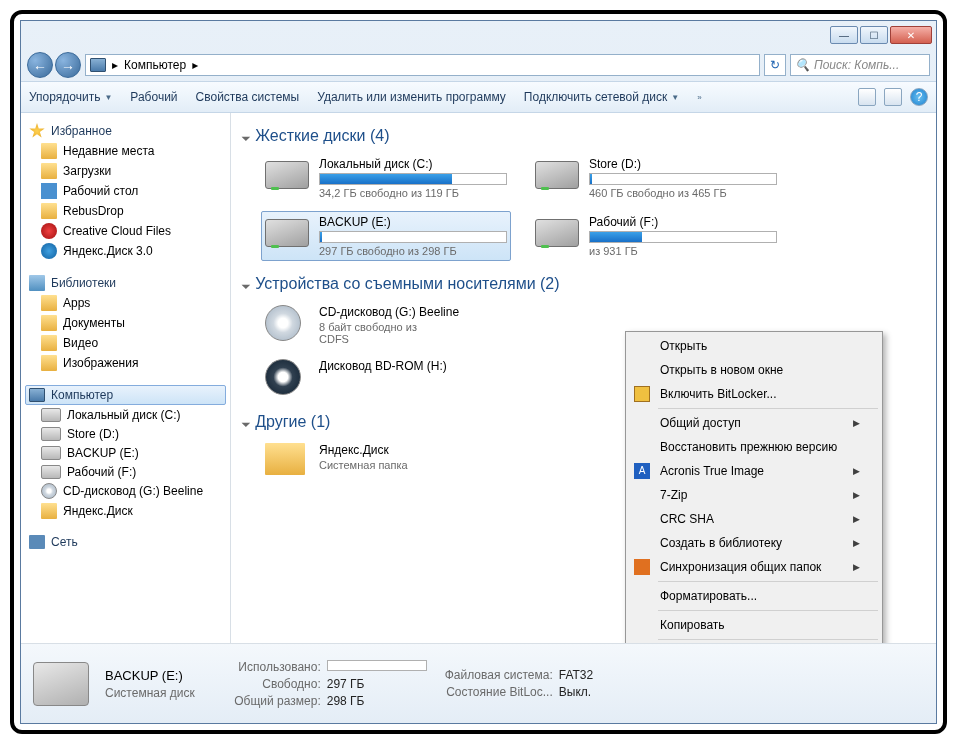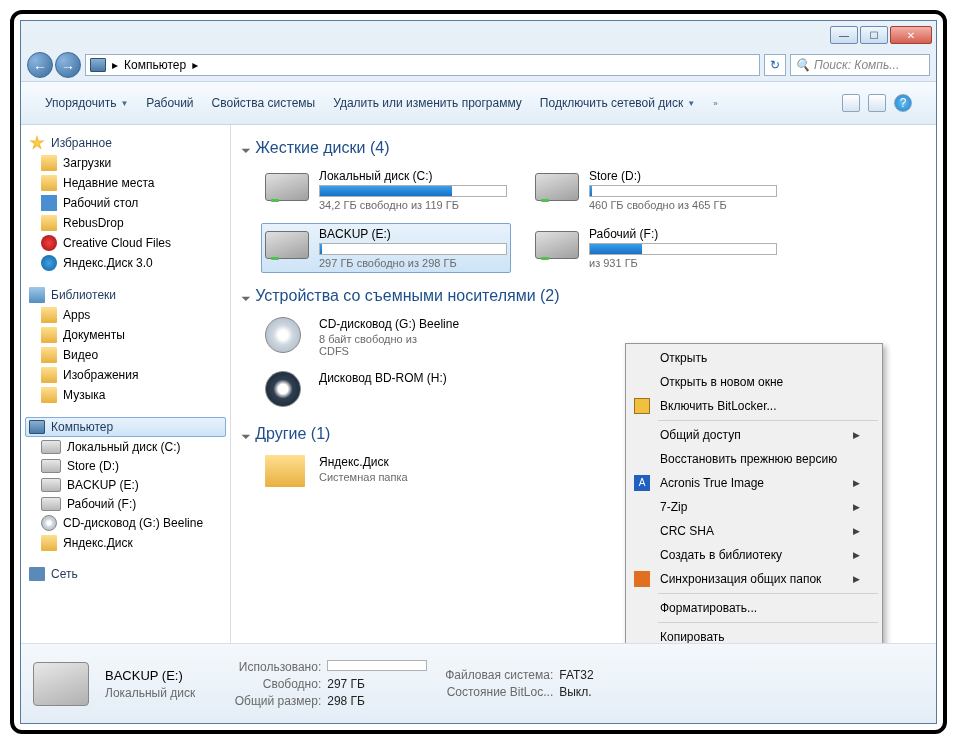--- a/index.html
+++ b/index.html
@@ -10,21 +10,21 @@
 .winbtn{width:28px;height:18px;border:1px solid #6a8ab0;background:linear-gradient(#f0f6fc,#c8dcef);border-radius:2px;display:flex;align-items:center;justify-content:center;font-size:10px;color:#304860}
 .winbtn.close{width:42px;background:linear-gradient(#f5b0a8,#d46050);color:#fff;border-color:#a04038}
 .addrbar{height:32px;display:flex;align-items:center;padding:0 6px;gap:4px}
 .navbtns{display:flex;gap:2px}
 .navbtn{width:26px;height:26px;border-radius:50%;background:radial-gradient(circle at 30% 30%,#8ab5e0,#3a6a9a);border:1px solid #3a6a9a;display:flex;align-items:center;justify-content:center;color:#fff;font-size:14px}
 .addrbox{flex:1;height:22px;background:#fff;border:1px solid #94b0ca;display:flex;align-items:center;padding:0 4px;gap:6px}
 .pcicon{width:16px;height:14px;background:linear-gradient(#88b0d4,#4a7aaa);border:1px solid #305070;border-radius:1px}
 .crumb{color:#000}
 .refresh{width:22px;height:22px;background:#fff;border:1px solid #94b0ca;display:flex;align-items:center;justify-content:center;color:#1a60b0}
 .searchbox{width:140px;height:22px;background:#fff;border:1px solid #94b0ca;display:flex;align-items:center;padding:0 4px;gap:4px;color:#888;font-style:italic}
-.toolbar{height:44px;background:linear-gradient(#f7fbff,#e2edf7);border-top:1px solid #c5d6e7;border-bottom:1px solid #c5d6e7;display:flex;align-items:center;padding:0 24px;gap:18px}
+.toolbar{height:32px;background:linear-gradient(#f7fbff,#e2edf7);border-top:1px solid #c5d6e7;border-bottom:1px solid #c5d6e7;display:flex;align-items:center;padding:0 8px;gap:18px}
 .tbtn{color:#1e395b;display:flex;align-items:center;gap:4px;cursor:default}
 .tbtn .arr{font-size:8px;color:#4a6a88}
 .tool-r{margin-left:auto;display:flex;gap:8px;align-items:center}
 .ticon{width:18px;height:18px;border:1px solid #8aa6c0;background:linear-gradient(#fff,#d8e4f0);border-radius:2px}
 .body{flex:1;display:flex;background:#fff;min-height:0}
 .sidebar{width:210px;border-right:1px solid #d8dfe6;padding:8px 4px;overflow:hidden}
 .sgroup{margin-bottom:12px}
 .sitem{display:flex;align-items:center;padding:2px 4px 2px 16px;gap:6px;color:#000}
 .sitem.head{padding-left:4px;color:#1e395b}
 .sitem.sel{background:linear-gradient(#e8f2fc,#cde4f7);border:1px solid #84acdd;border-radius:2px;padding-left:15px}
@@ -117,25 +117,25 @@
 
 <div class="body">
   <div class="sidebar">
     <div class="sgroup">
       <div class="sitem head">
               <div class="ficon star"></div>
               <span>Избранное</span>
             </div>
       <div class="sitem">
               <div class="ficon folder"></div>
+              <span>Недавние места</span>
+            </div>
+      <div class="sitem">
+              <div class="ficon folder"></div>
               <span>Загрузки</span>
-            </div>
-      <div class="sitem">
-              <div class="ficon folder"></div>
-              <span>Недавние места</span>
             </div>
       <div class="sitem">
               <div class="ficon" style="background:#4a90d0"></div>
               <span>Рабочий стол</span>
             </div>
       <div class="sitem">
               <div class="ficon folder"></div>
               <span>RebusDrop</span>
             </div>
       <div class="sitem">
@@ -160,24 +160,20 @@
               <div class="ficon folder"></div>
               <span>Документы</span>
             </div>
       <div class="sitem">
               <div class="ficon folder"></div>
               <span>Видео</span>
             </div>
       <div class="sitem">
               <div class="ficon folder"></div>
               <span>Изображения</span>
-            </div>
-      <div class="sitem">
-              <div class="ficon folder"></div>
-              <span>Музыка</span>
             </div>
     </div>
     <div class="sgroup">
       <div class="sitem head sel">
               <div class="pcicon" style="width:16px;height:14px"></div>
               <span>Компьютер</span>
             </div>
       <div class="sitem">
               <div class="disk"></div>
               <span>Локальный диск (C:)</span>
@@ -342,21 +338,21 @@
       <div class="mitem">Создать ярлык</div>
 
     </div>
   </div>
 </div>
 
 <div class="details">
   <div class="bigdisk"></div>
   <div class="dcol">
     <div style="font-size:13px">BACKUP (E:)</div>
-    <div style="color:#6a6a6a">Локальный диск</div>
+    <div style="color:#6a6a6a">Системная диск</div>
   </div>
   <div class="dcol">
     <div class="drow">
             <span class="dlbl">Использовано:</span>
             <span class="minibar"></span>
           </div>
     <div class="drow">
             <span class="dlbl">Свободно:</span>
             <span class="dval">297 ГБ</span>
           </div>

